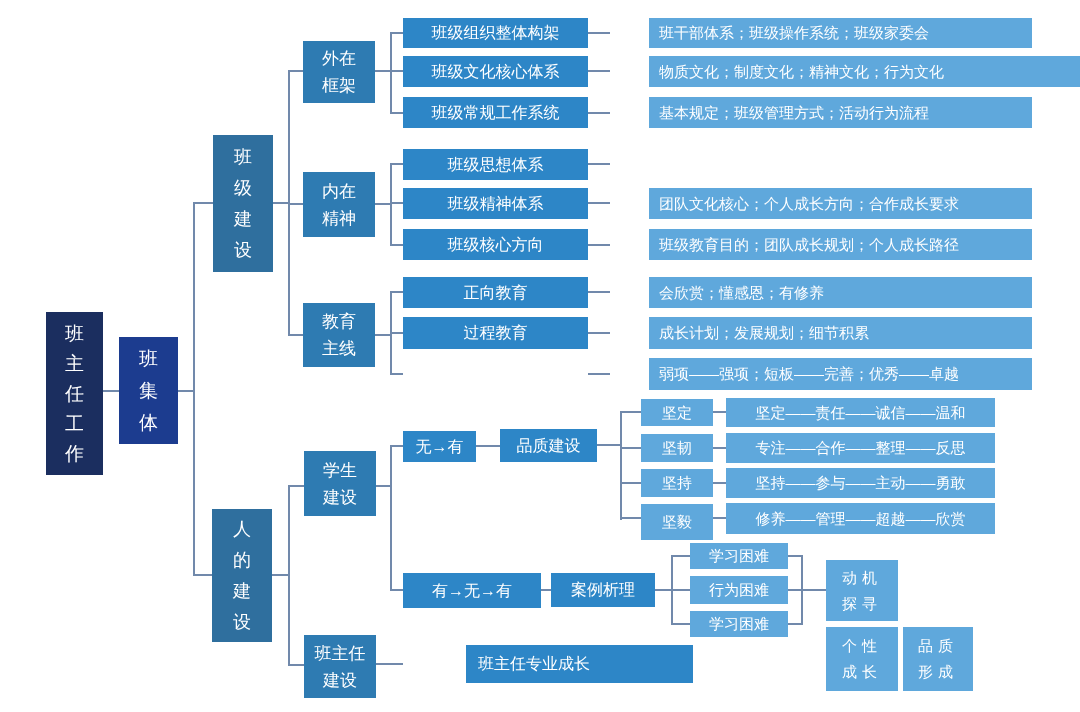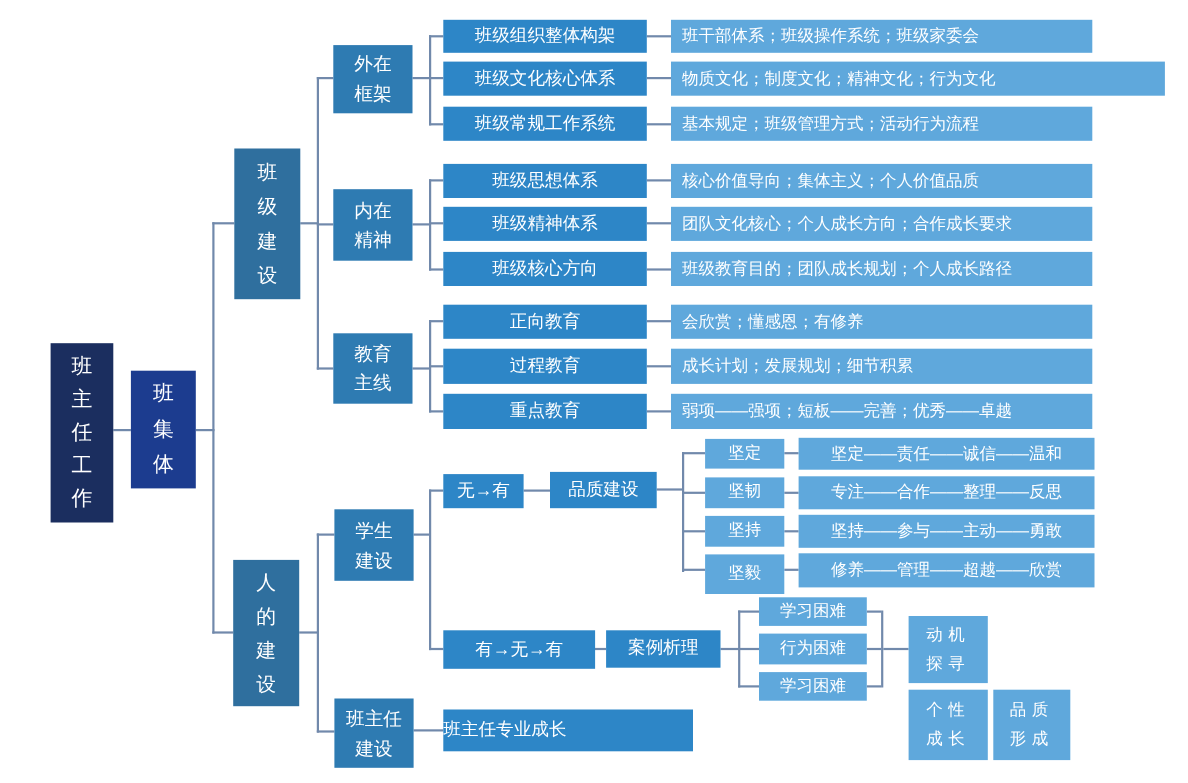--- a/index.html
+++ b/index.html
@@ -5,33 +5,33 @@
   html,body{margin:0;padding:0;background:#ffffff;}
   #canvas{
     position:relative;width:1080px;height:712px;background:#ffffff;overflow:hidden;
     font-family:"Liberation Sans","DejaVu Sans",sans-serif;
   }
   .box{
     position:absolute;box-sizing:border-box;color:#ffffff;
     display:flex;align-items:center;justify-content:center;
     text-align:center;white-space:pre-line;line-height:30px;font-size:16px;
   }
-  .left{justify-content:flex-start;text-align:center;}
+  .left{justify-content:flex-start;text-align:center;margin-left:39px;}
   .c-root  {background:#1B2E5F;}
   .c-hub   {background:#1C3C8F;}
   .c-branch{background:#2F6F9E;}
   .c-group {background:#2E7BB2;}
   .c-topic {background:#2D86C7;}
   .c-leaf  {background:#5FA8DC;}
   .v-root  {font-size:19px;line-height:30px;}
   .v-hub   {font-size:19px;line-height:32px;}
   .v-branch{font-size:18px;line-height:31px;}
   .v-group {font-size:17px;line-height:27px;}
   .detail  {font-size:15px;padding-left:10px;}
-  .qsmall  {font-size:15px;font-family:Liberation Mono, monospace;}
+  .qsmall  {font-size:15px;}
   .qdetail {font-size:15px;}
   .ctype   {font-size:15px;}
   .outcome {font-size:15px;line-height:26px;letter-spacing:5px;}
   .ln{position:absolute;background:#7189AB;}
 </style>
 </head>
 <body>
 
 <div id="canvas">
 
@@ -134,37 +134,35 @@
   <div class="box c-topic" style="left:403px;top:18px;width:185px;height:30px">班级组织整体构架</div>
   <div class="box c-topic" style="left:403px;top:56px;width:185px;height:31px">班级文化核心体系</div>
   <div class="box c-topic" style="left:403px;top:97px;width:185px;height:31px">班级常规工作系统</div>
   <div class="box c-leaf detail left" style="left:610px;top:18px;width:383px;height:30px">班干部体系；班级操作系统；班级家委会</div>
   <div class="box c-leaf detail left" style="left:610px;top:56px;width:449px;height:31px">物质文化；制度文化；精神文化；行为文化</div>
   <div class="box c-leaf detail left" style="left:610px;top:97px;width:383px;height:31px">基本规定；班级管理方式；活动行为流程</div>
 
   <div class="box c-topic" style="left:403px;top:149px;width:185px;height:31px">班级思想体系</div>
   <div class="box c-topic" style="left:403px;top:188px;width:185px;height:31px">班级精神体系</div>
   <div class="box c-topic" style="left:403px;top:229px;width:185px;height:31px">班级核心方向</div>
-  <div class="box c-leaf detail left" style="left:610px;top:149px;width:383px;height:31px">核心价值导向；集体主义；个人价值品质</div>
   <div class="box c-leaf detail left" style="left:610px;top:188px;width:383px;height:31px">团队文化核心；个人成长方向；合作成长要求</div>
   <div class="box c-leaf detail left" style="left:610px;top:229px;width:383px;height:31px">班级教育目的；团队成长规划；个人成长路径</div>
 
   <div class="box c-topic" style="left:403px;top:277px;width:185px;height:31px">正向教育</div>
   <div class="box c-topic" style="left:403px;top:317px;width:185px;height:32px">过程教育</div>
-  <div class="box c-topic" style="left:403px;top:358px;width:185px;height:32px">重点教育</div>
   <div class="box c-leaf detail left" style="left:610px;top:277px;width:383px;height:31px">会欣赏；懂感恩；有修养</div>
   <div class="box c-leaf detail left" style="left:610px;top:317px;width:383px;height:32px">成长计划；发展规划；细节积累</div>
   <div class="box c-leaf detail left" style="left:610px;top:358px;width:383px;height:32px">弱项——强项；短板——完善；优秀——卓越</div>
 
   <div class="box c-branch v-branch" style="left:212px;top:509px;width:60px;height:133px">人
 的
 建
 设</div>
 
-  <div class="box c-group v-group" style="left:304px;top:463px;width:72px;height:65px">学生
+  <div class="box c-group v-group" style="left:304px;top:451px;width:72px;height:65px">学生
 建设</div>
 
   <div class="box c-topic" style="left:403px;top:431px;width:73px;height:31px">无→有</div>
   <div class="box c-topic" style="left:500px;top:429px;width:97px;height:33px">品质建设</div>
 
   <div class="box c-leaf qsmall" style="left:641px;top:399px;width:72px;height:27px">坚定</div>
   <div class="box c-leaf qsmall" style="left:641px;top:434px;width:72px;height:28px">坚韧</div>
   <div class="box c-leaf qsmall" style="left:641px;top:469px;width:72px;height:28px">坚持</div>
   <div class="box c-leaf qsmall" style="left:641px;top:504px;width:72px;height:36px">坚毅</div>
 
@@ -182,15 +180,15 @@
 
   <div class="box c-leaf outcome" style="left:826px;top:560px;width:72px;height:61px">动机
 探寻</div>
   <div class="box c-leaf outcome" style="left:826px;top:627px;width:72px;height:64px">个性
 成长</div>
   <div class="box c-leaf outcome" style="left:903px;top:627px;width:70px;height:64px">品质
 形成</div>
 
   <div class="box c-group v-group" style="left:304px;top:635px;width:72px;height:63px">班主任
 建设</div>
-  <div class="box c-topic left" style="left:403px;top:645px;width:227px;height:38px;">班主任专业成长</div>
+  <div class="box c-topic left" style="left:427px;top:645px;width:227px;height:38px;padding-left:12px">班主任专业成长</div>
 
 </div>
 
 </body></html>

